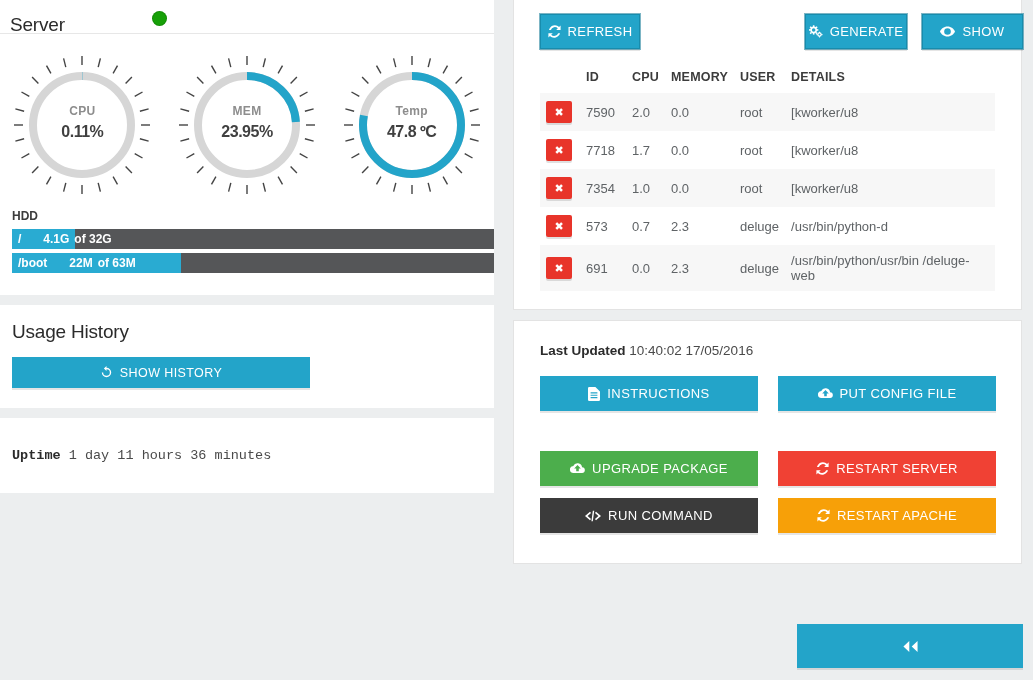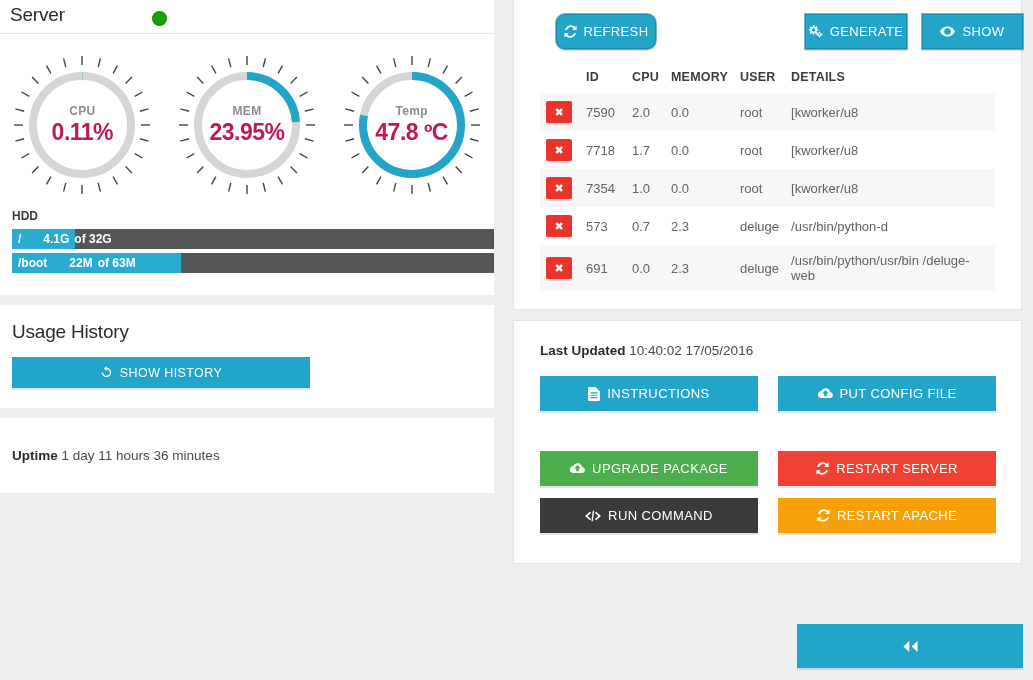--- a/index.html
+++ b/index.html
@@ -23,21 +23,21 @@
 
   
   .server-head {
     position: relative;
     height: 34px;
     padding: 0 14px;
     border-bottom: 1px solid #e7e7e7;
     background: #fff;
   }
   .server-title {
-    position: absolute; left: 10px; top: 4px;
+    position: absolute; left: 10px; top: 14px;
     font-size: 19px; font-weight: 400; color: #2b2b2b;
     letter-spacing: -0.2px;
   }
   .status-dot {
     position: absolute; left: 152px; top: 11px;
     width: 15px; height: 15px; border-radius: 50%;
     background: #17a008;
     box-shadow: inset 0 0 0 1px rgba(0,0,0,.12);
   }
 
@@ -56,21 +56,21 @@
     position: absolute; left: 0; right: 0; top: 50%;
     transform: translateY(-52%);
     text-align: center;
     pointer-events: none;
   }
   .gauge-label {
     font-size: 12px; font-weight: 700; color: #8d8d8d;
     letter-spacing: .3px; line-height: 15px;
   }
   .gauge-value {
-    font-size: 23px; font-weight: 700; color: #be185d;
+    font-size: 16px; font-weight: 700; color: #404040;
     line-height: 26px; letter-spacing: -0.5px;
   }
 
   
   .hdd-sec { padding: 0 0 18px 12px; }
   .hdd-title {
     font-size: 12px; font-weight: 700; color: #3c3c3c;
     margin: 0 0 6px 0;
   }
   .hdd-bar {
@@ -96,39 +96,39 @@
   .hdd-of    { display: inline-block; padding-left: 5px; }
 
   
   .usage-sec { padding: 16px 12px 20px 12px; }
   .usage-title {
     font-size: 19px; font-weight: 400; color: #2b2b2b;
     margin: 0 0 14px 0; letter-spacing: -0.2px;
   }
 
   
-  .uptime-sec { padding: 30px 28px 30px 12px; }
+  .uptime-sec { padding: 30px 28px 30px 12px; font-family: Liberation Mono, monospace; }
   .uptime-line { font-size: 13.5px; color: #4a4a4a; }
   .uptime-line b { color: #2b2b2b; font-weight: 700; }
 
   
   .right-col {
     position: absolute; left: 513px; top: 0; width: 509px;
   }
   .rpanel {
     background: #fff;
     border: 1px solid #e3e3e3;
     border-top: none;
     padding: 14px 26px 18px 26px;
   }
   .rpanel.second { margin-top: 10px; border-top: 1px solid #e3e3e3; padding: 22px 26px 30px 26px;}
 
   .toolbar { position: relative; height: 36px; }
   .toolbar .btn { position: absolute; top: 0; }
-  .btn-refresh  { left: 16px; width: 100px; border-radius: 9px; }
+  .btn-refresh  { left: 0; width: 100px; }
   .btn-generate { left: 265px; width: 102px; }
   .btn-show     { left: 382px; width: 101px; }
 
   
   table.proc {
     width: 100%;
     border-collapse: collapse;
     margin-top: 16px;
     font-size: 13px;
   }

